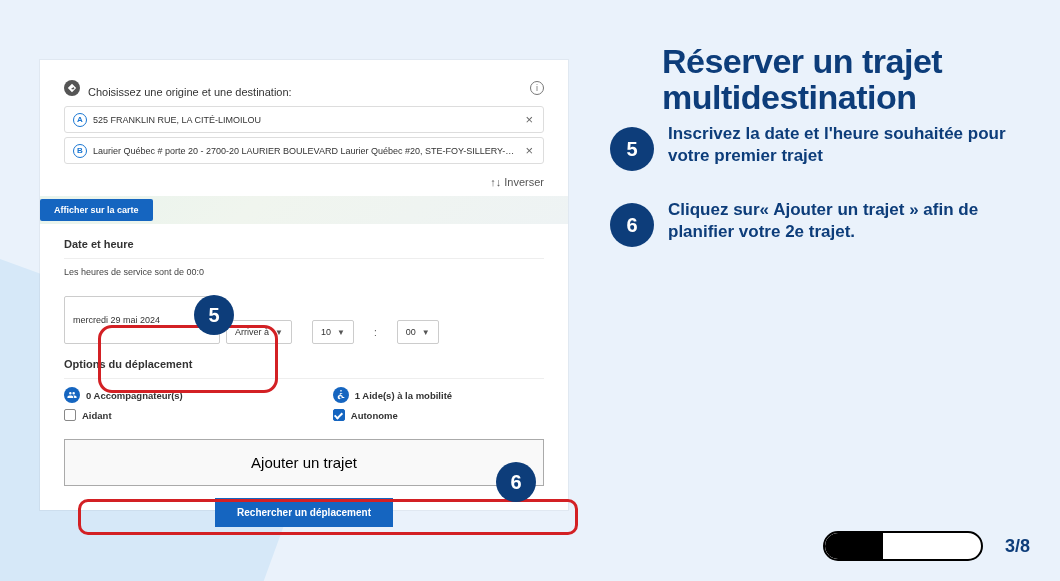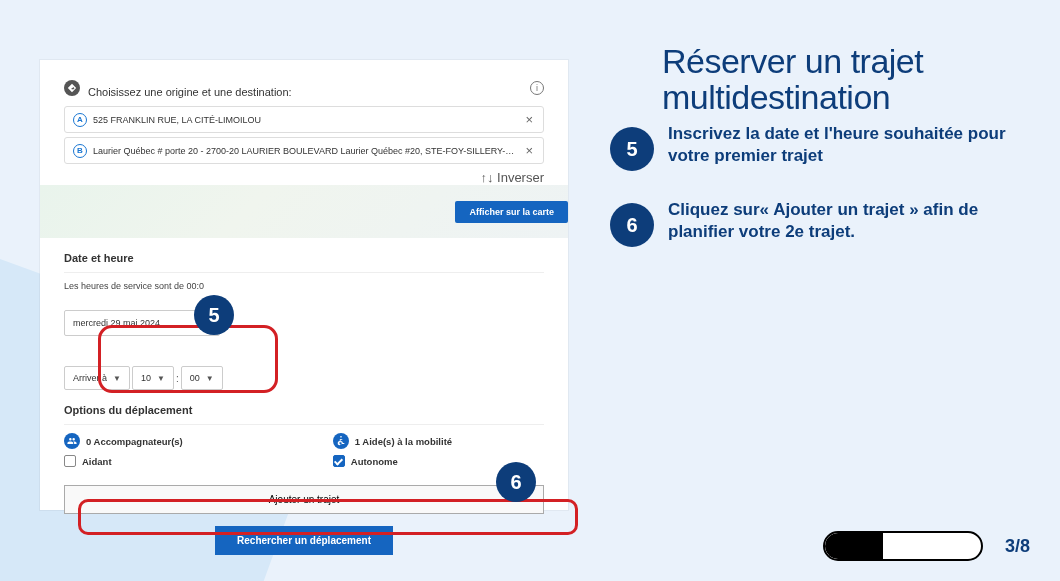--- a/index.html
+++ b/index.html
@@ -41,41 +41,41 @@
     border:1px solid #ddd; border-radius:3px; padding:5px 8px;
     display:flex; align-items:center; gap:6px; margin-bottom:4px;
   }
   .addr-badge {
     width:14px; height:14px; border-radius:50%; border:1.5px solid #1976d2;
     color:#1976d2; font-size:8px; font-weight:bold;
     display:flex; align-items:center; justify-content:center; flex:0 0 auto;
   }
   .addr-text { flex:1; font-size:9px; color:#333; white-space:nowrap; overflow:hidden; text-overflow:ellipsis; }
   .addr-close { font-size:13px; color:#666; cursor:pointer; padding:0 2px; }
-  .invert-row { text-align:right; font-size:13px; color:#555; margin-top:6px; cursor:pointer; }
+  .invert-row { text-align:right; font-size:11px; color:#555; margin-top:12px; cursor:pointer; }
   .map-strip {
-    height:53px; margin:0 -24px 0 -24px;
+    height:28px; margin:8px -24px 0 -24px;
     background: linear-gradient(135deg,#e9f4ec 0%, #f0f5ee 40%, #eef3f4 100%);
-    position:relative; display:flex; align-items:center; justify-content:flex-end;
+    position:relative; display:flex; align-items:center; justify-content:flex-start;
   }
   .map-btn {
     background:#1565c0; color:#fff; font-size:9px; font-weight:bold;
     padding:6px 14px; border:none; border-radius:2px; cursor:pointer;
   }
   .sec-title { font-weight:bold; font-size:11px; margin:14px 0 8px 0; }
   .hr { border:none; border-top:1px solid #eee; margin-bottom:8px; }
   .service-note { font-size:9px; color:#444; margin-bottom:19px; }
-  .date-block { display:flex; flex-direction:column; gap:6px; margin-bottom:6px; }
+  .date-block { display:flex; flex-direction:row; gap:6px; margin-bottom:6px; }
   .date-input {
     border:1px solid #ccc; border-radius:2px; padding:6px 8px;
     display:flex; align-items:center; justify-content:space-between; width:156px;
     font-size:9px; cursor:pointer; background:#fff;
   }
   .cal-icon { width:12px; height:12px; fill:#555; }
-  .time-row { display:flex; gap:2px;margin-top:24px; }
+  .time-row { display:flex; gap:20px;margin-top:24px; }
   .select-box {
     border:1px solid #ccc; border-radius:2px; padding:6px 8px;
     display:flex; align-items:center; gap:6px; font-size:9px;
     cursor:pointer; background:#fff;
   }
   .select-box .caret { font-size:8px; color:#555; }
   .colon { display:flex; align-items:center; font-size:10px; color:#555; }
   .opts-row { display:flex; gap:40px; }
   .opt-col { display:flex; flex-direction:column; gap:6px; }
   .opt-line { display:flex; align-items:center; gap:6px; font-size:9.5px;font-weight:bold; }
@@ -84,22 +84,22 @@
     display:flex; align-items:center; justify-content:center;
   }
   .opt-icon svg { width:10px; height:10px; fill:#fff; }
   .chk {
     width:12px; height:12px; border:1px solid #888; border-radius:2px;
     display:flex; align-items:center; justify-content:center; cursor:pointer;
   }
   .chk.checked { background:#1565c0; border-color:#1565c0; }
   .chk.checked::after { content:""; width:3px; height:6px; border:solid #fff; border-width:0 2px 2px 0; transform:rotate(45deg); margin-top:-1px; }
   .btn-outline {
-    width:100%; border:1px solid #aaa; background:#f9f9f9; padding:8px 0;
-    text-align:center; font-size:10px; cursor:pointer; margin-top:18px;
+    width:100%; border:1px solid #aaa; background:#f9f9f9; padding:14px 0;
+    text-align:center; font-size:15px; cursor:pointer; margin-top:18px;
   }
   .btn-primary {
     display:block; margin:12px auto 0 auto;
     background:#1565c0; color:#fff; font-size:10px; font-weight:bold;
     padding:9px 22px; border:none; cursor:pointer;
   }
 
   .callout {
     position:absolute; border:3px solid #d32024; border-radius:14px;
     z-index:5; pointer-events:none;
@@ -110,21 +110,21 @@
   .badge {
     position:absolute; width:40px; height:40px; border-radius:50%;
     background:#0d3d7a; color:#fff; font-weight:bold; font-size:20px;
     display:flex; align-items:center; justify-content:center; z-index:6;
   }
   .badge-5s { left:194px; top:295px; }
   .badge-6s { left:496px; top:462px; }
 
   .right-col { position:absolute; left:662px; top:44px; width:360px; z-index:3; }
   .right-title {
-    color:#0d3d7a; font-size:34px; font-weight:400; line-height:1.05;
+    color:#0d3d7a; font-size:34px; font-weight:700; line-height:1.05;
     margin-bottom:8px; letter-spacing:-0.5px;
   }
   .step { display:flex; align-items:flex-start; gap:14px; margin-top:6px; }
   .step:first-of-type { margin-top:0; }
   .step-badge {
     width:44px; height:44px; border-radius:50%; background:#0d3d7a;
     color:#fff; font-weight:bold; font-size:20px;
     display:flex; align-items:center; justify-content:center; flex:0 0 auto;
     margin-top:4px;
   }

